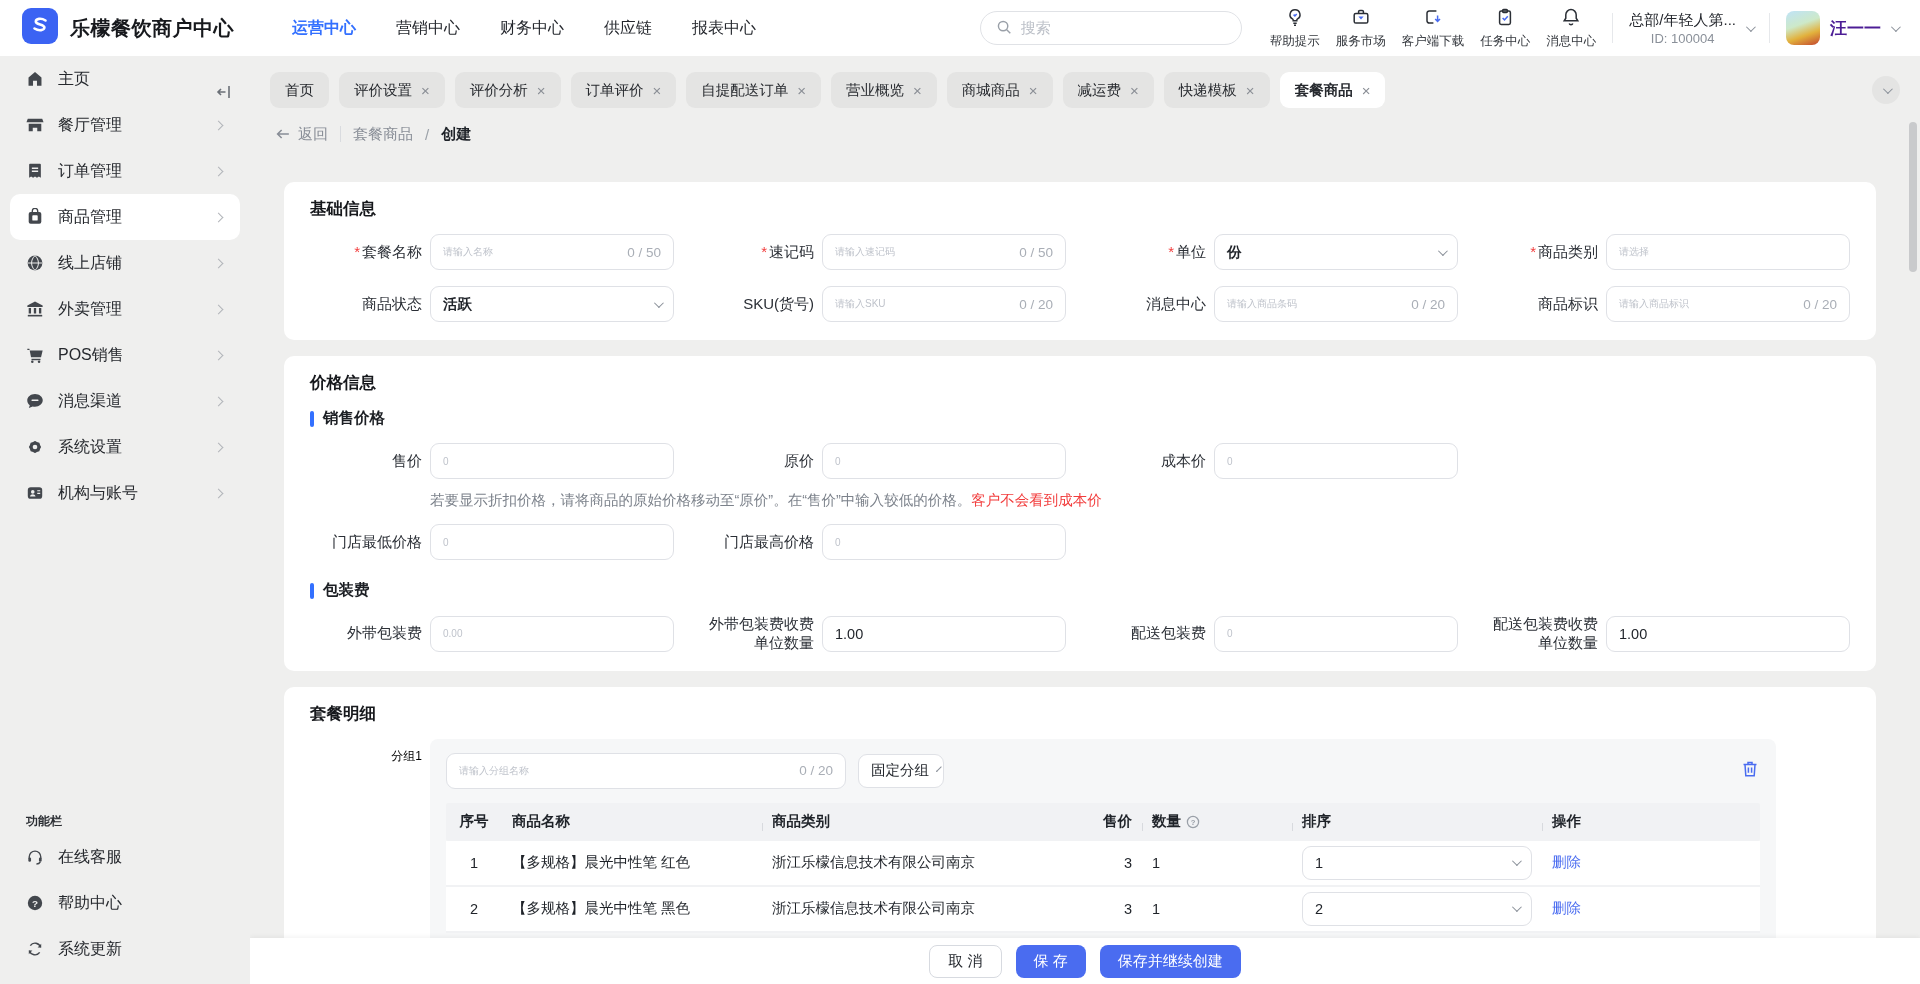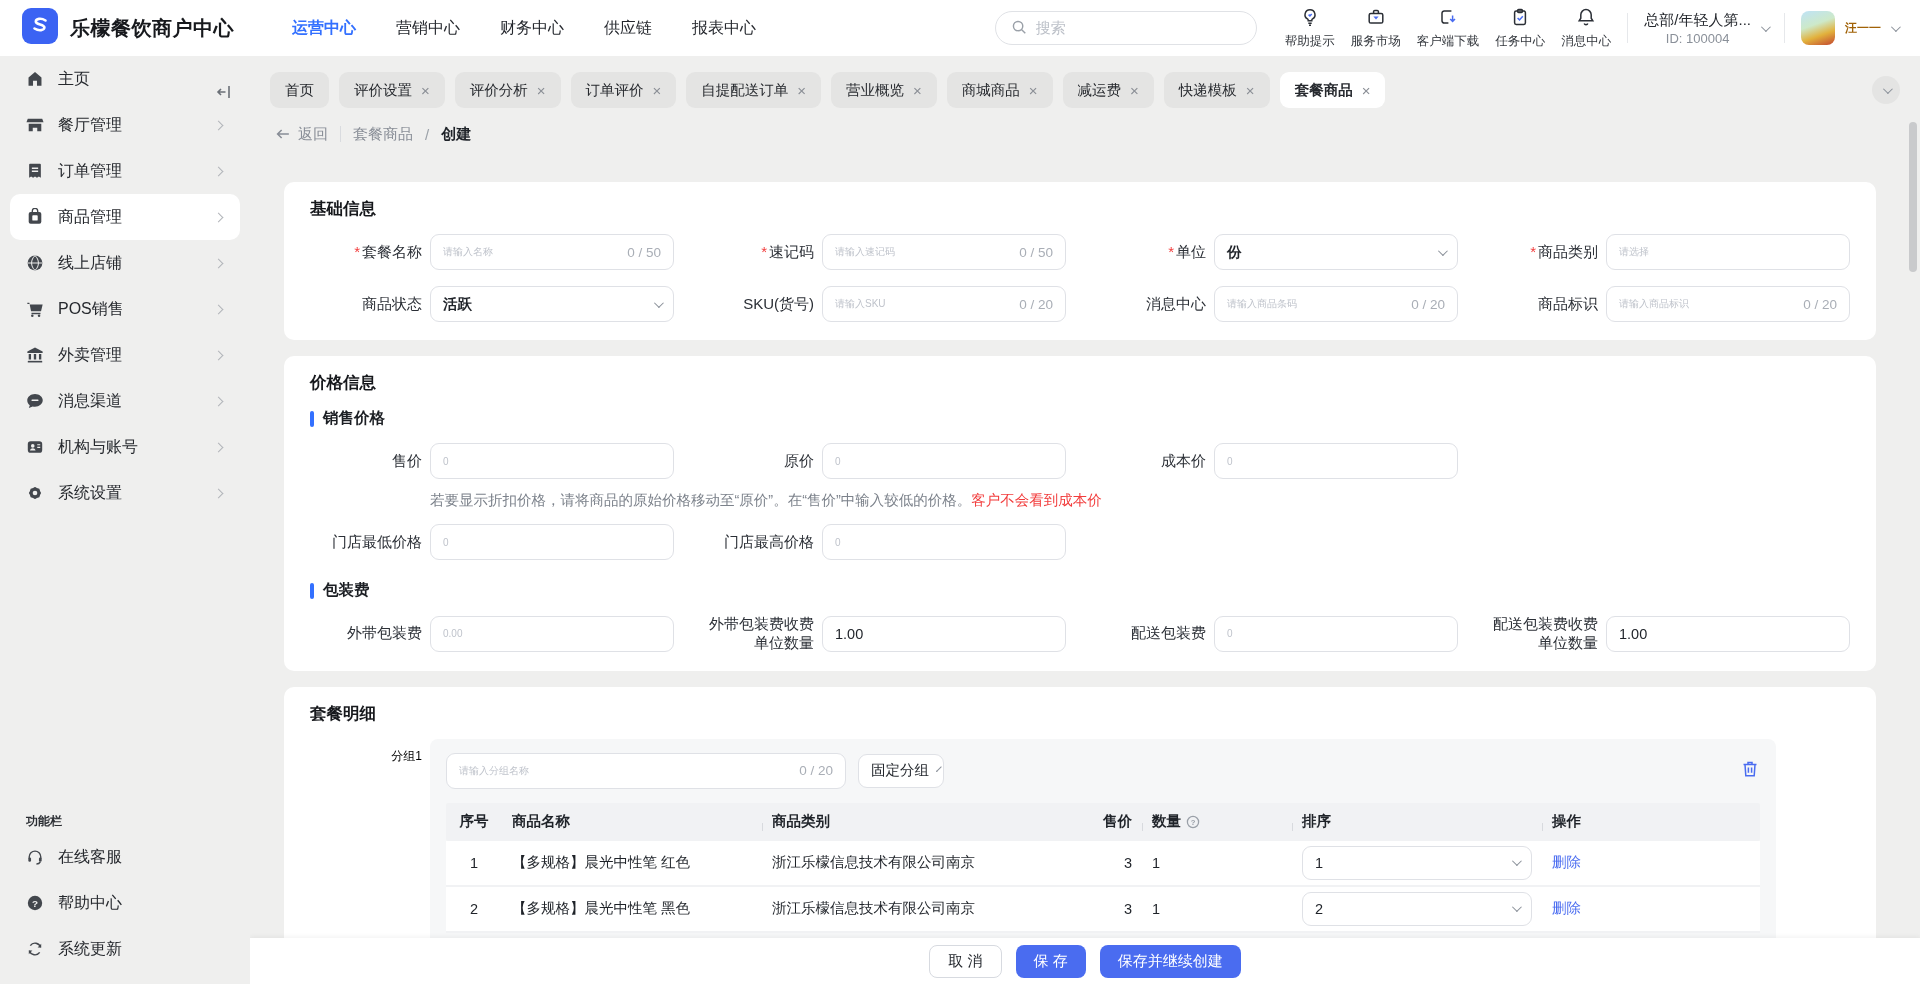--- a/index.html
+++ b/index.html
@@ -20,21 +20,21 @@
   .quick { display:flex; gap:16px; align-items:center; }
   .qitem { display:flex; flex-direction:column; align-items:center; gap:2px; cursor:pointer; }
   .qitem .qlab { font-size:12.5px; color:#33373d; white-space:nowrap; }
   .vdiv { width:1px; height:30px; background:#e6e8eb; margin:0 16px; }
   .org { text-align:center; cursor:pointer; }
   .org-name { font-size:15px; color:#25282e; }
   .org-id { font-size:13px; color:#8a9099; margin-top:1px; }
   .user { display:flex; align-items:center; gap:10px; cursor:pointer; }
   .avatar { width:34px; height:34px; border-radius:8px;
     background:linear-gradient(160deg,#bfe3f7 0%,#cde9c9 40%,#e2b13c 68%,#c2452f 100%); }
-  .user-name { font-size:12px; font-weight:600; color:#a16207; }
+  .user-name { font-size:17px; font-weight:600; color:#4c1d95; }
   .chd { display:inline-block; width:7px; height:7px; border-right:1.6px solid currentColor;
     border-bottom:1.6px solid currentColor; transform:rotate(45deg) translateY(-2px); color:#8a9099; }
   .chr { display:inline-block; width:7px; height:7px; border-right:1.6px solid currentColor;
     border-bottom:1.6px solid currentColor; transform:rotate(-45deg); color:#b2b5ba; }
 
   
   .sidebar { position:fixed; left:0; top:56px; bottom:0; width:250px; background:#efefee; z-index:10; }
   .collapse-btn { position:absolute; top:26px; right:16px; cursor:pointer; }
   .menu { padding-top:0; }
   .mitem { height:46px; margin:0 10px; border-radius:10px; display:flex; align-items:center;
@@ -255,71 +255,71 @@
             <circle cx="10" cy="10" r="8.2" fill="#43474d"></circle>
             <path d="M2 10h16M10 1.8c-2.5 2.3-3.8 5-3.8 8.2s1.3 5.9 3.8 8.2c2.5-2.3 3.8-5 3.8-8.2S12.5 4.1 10 1.8Z" stroke="#efefee" stroke-width="1.1" fill="none"></path>
           </svg>
         </span>
       <span class="mlab">线上店铺</span>
       <span class="chr"></span>
     </div>
     <div class="mitem">
       <span class="micon">
           <svg width="18" height="18" viewBox="0 0 20 20" fill="#43474d">
+            <path d="M10 1.8 18.5 6v1.8h-17V6Z"></path>
+            <path d="M3 9h2.6v6H3Zm5.7 0h2.6v6H8.7Zm5.7 0H17v6h-2.6Z"></path>
+            <path d="M2 16.5h16v1.8H2Z"></path>
+          </svg>
+        </span>
+      <span class="mlab">外卖管理</span>
+      <span class="chr"></span>
+    </div>
+    <div class="mitem">
+      <span class="micon">
+          <svg width="18" height="18" viewBox="0 0 20 20" fill="#43474d">
             <path d="M1.5 3h2.2l.5 2h14.3l-1.8 7.5H5.6L4 4.5H1.5Z"></path>
             <path d="M6.1 14.2h10v1.6h-10Z"></path>
             <circle cx="7" cy="17.4" r="1.4"></circle>
             <circle cx="14.5" cy="17.4" r="1.4"></circle>
           </svg>
         </span>
       <span class="mlab">POS销售</span>
       <span class="chr"></span>
     </div>
     <div class="mitem">
       <span class="micon">
           <svg width="18" height="18" viewBox="0 0 20 20" fill="#43474d">
-            <path d="M10 1.8 18.5 6v1.8h-17V6Z"></path>
-            <path d="M3 9h2.6v6H3Zm5.7 0h2.6v6H8.7Zm5.7 0H17v6h-2.6Z"></path>
-            <path d="M2 16.5h16v1.8H2Z"></path>
-          </svg>
-        </span>
-      <span class="mlab">外卖管理</span>
-      <span class="chr"></span>
-    </div>
-    <div class="mitem">
-      <span class="micon">
-          <svg width="18" height="18" viewBox="0 0 20 20" fill="#43474d">
             <path d="M10 2.2c4.8 0 8.6 3.2 8.6 7.1 0 3.9-3.8 7.1-8.6 7.1-.9 0-1.8-.1-2.6-.3L3.2 17.8l1-3.1C2.3 13.4 1.4 11.5 1.4 9.3 1.4 5.4 5.2 2.2 10 2.2Z"></path>
             <rect x="6" y="8.3" width="8" height="1.8" rx=".9" fill="#efefee"></rect>
           </svg>
         </span>
       <span class="mlab">消息渠道</span>
+      <span class="chr"></span>
+    </div>
+    <div class="mitem">
+      <span class="micon">
+          <svg width="18" height="18" viewBox="0 0 20 20">
+            <rect x="4.6" y="4.6" width="10.8" height="10.8" rx="2.4" fill="#43474d"></rect>
+            <rect x="4.6" y="4.6" width="10.8" height="10.8" rx="2.4" fill="#43474d" transform="rotate(45 10 10)"></rect>
+            <circle cx="10" cy="10" r="2.6" fill="#efefee"></circle>
+          </svg>
+        </span>
+      <span class="mlab">系统设置</span>
       <span class="chr"></span>
     </div>
     <div class="mitem">
       <span class="micon">
           <svg width="18" height="18" viewBox="0 0 20 20">
             <rect x="2" y="3.5" width="16" height="13" rx="3.2" fill="#43474d"></rect>
             <circle cx="7.5" cy="8.8" r="2" fill="#efefee"></circle>
             <path d="M4.4 13.8c.4-1.5 1.7-2.3 3.1-2.3s2.7.8 3.1 2.3Z" fill="#efefee"></path>
             <path d="M12.5 7.5h3.3M12.5 10.5h3.3" stroke="#efefee" stroke-width="1.3"></path>
           </svg>
         </span>
       <span class="mlab">机构与账号</span>
-      <span class="chr"></span>
-    </div>
-    <div class="mitem">
-      <span class="micon">
-          <svg width="18" height="18" viewBox="0 0 20 20">
-            <rect x="4.6" y="4.6" width="10.8" height="10.8" rx="2.4" fill="#43474d"></rect>
-            <rect x="4.6" y="4.6" width="10.8" height="10.8" rx="2.4" fill="#43474d" transform="rotate(45 10 10)"></rect>
-            <circle cx="10" cy="10" r="2.6" fill="#efefee"></circle>
-          </svg>
-        </span>
-      <span class="mlab">系统设置</span>
       <span class="chr"></span>
     </div>
   </div>
   <div class="menu-footer">
     <div class="menu-caption">功能栏</div>
     <div class="mitem">
       <span class="micon">
           <svg width="18" height="18" viewBox="0 0 20 20" fill="#43474d">
             <path d="M3.6 12V9.8a6.4 6.4 0 0 1 12.8 0V12" fill="none" stroke="#43474d" stroke-width="1.5"></path>
             <rect x="2.6" y="10.6" width="3" height="4.8" rx="1.4"></rect>

